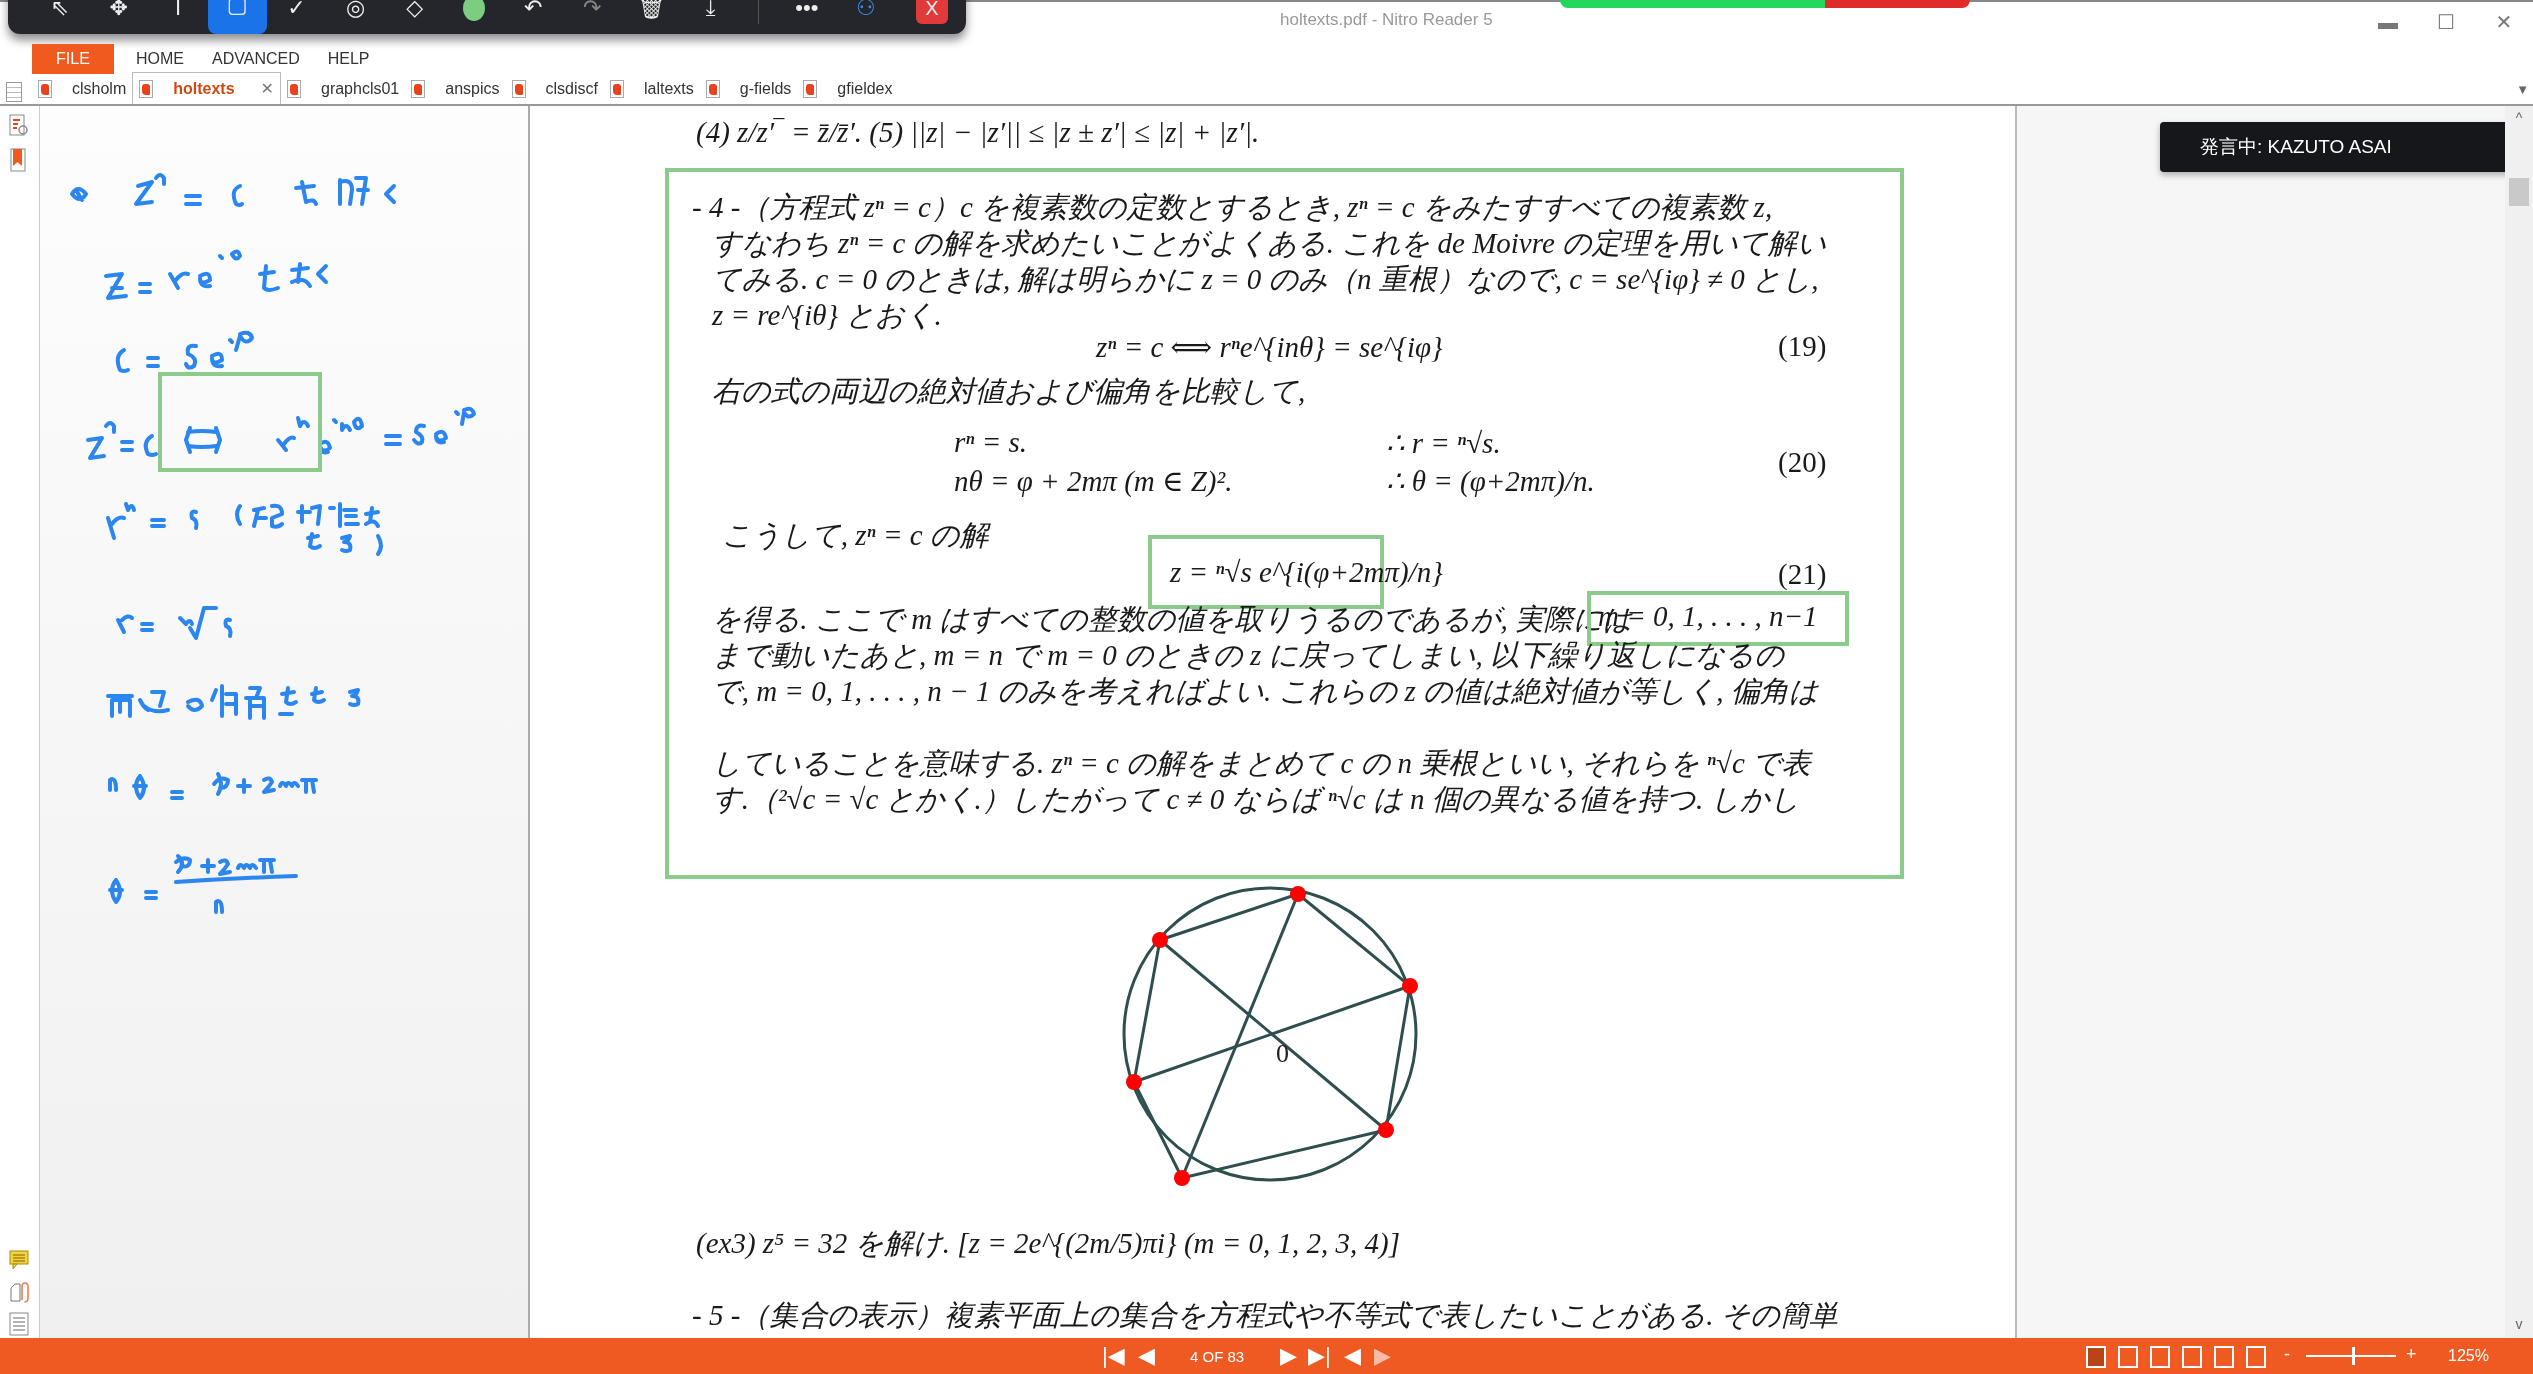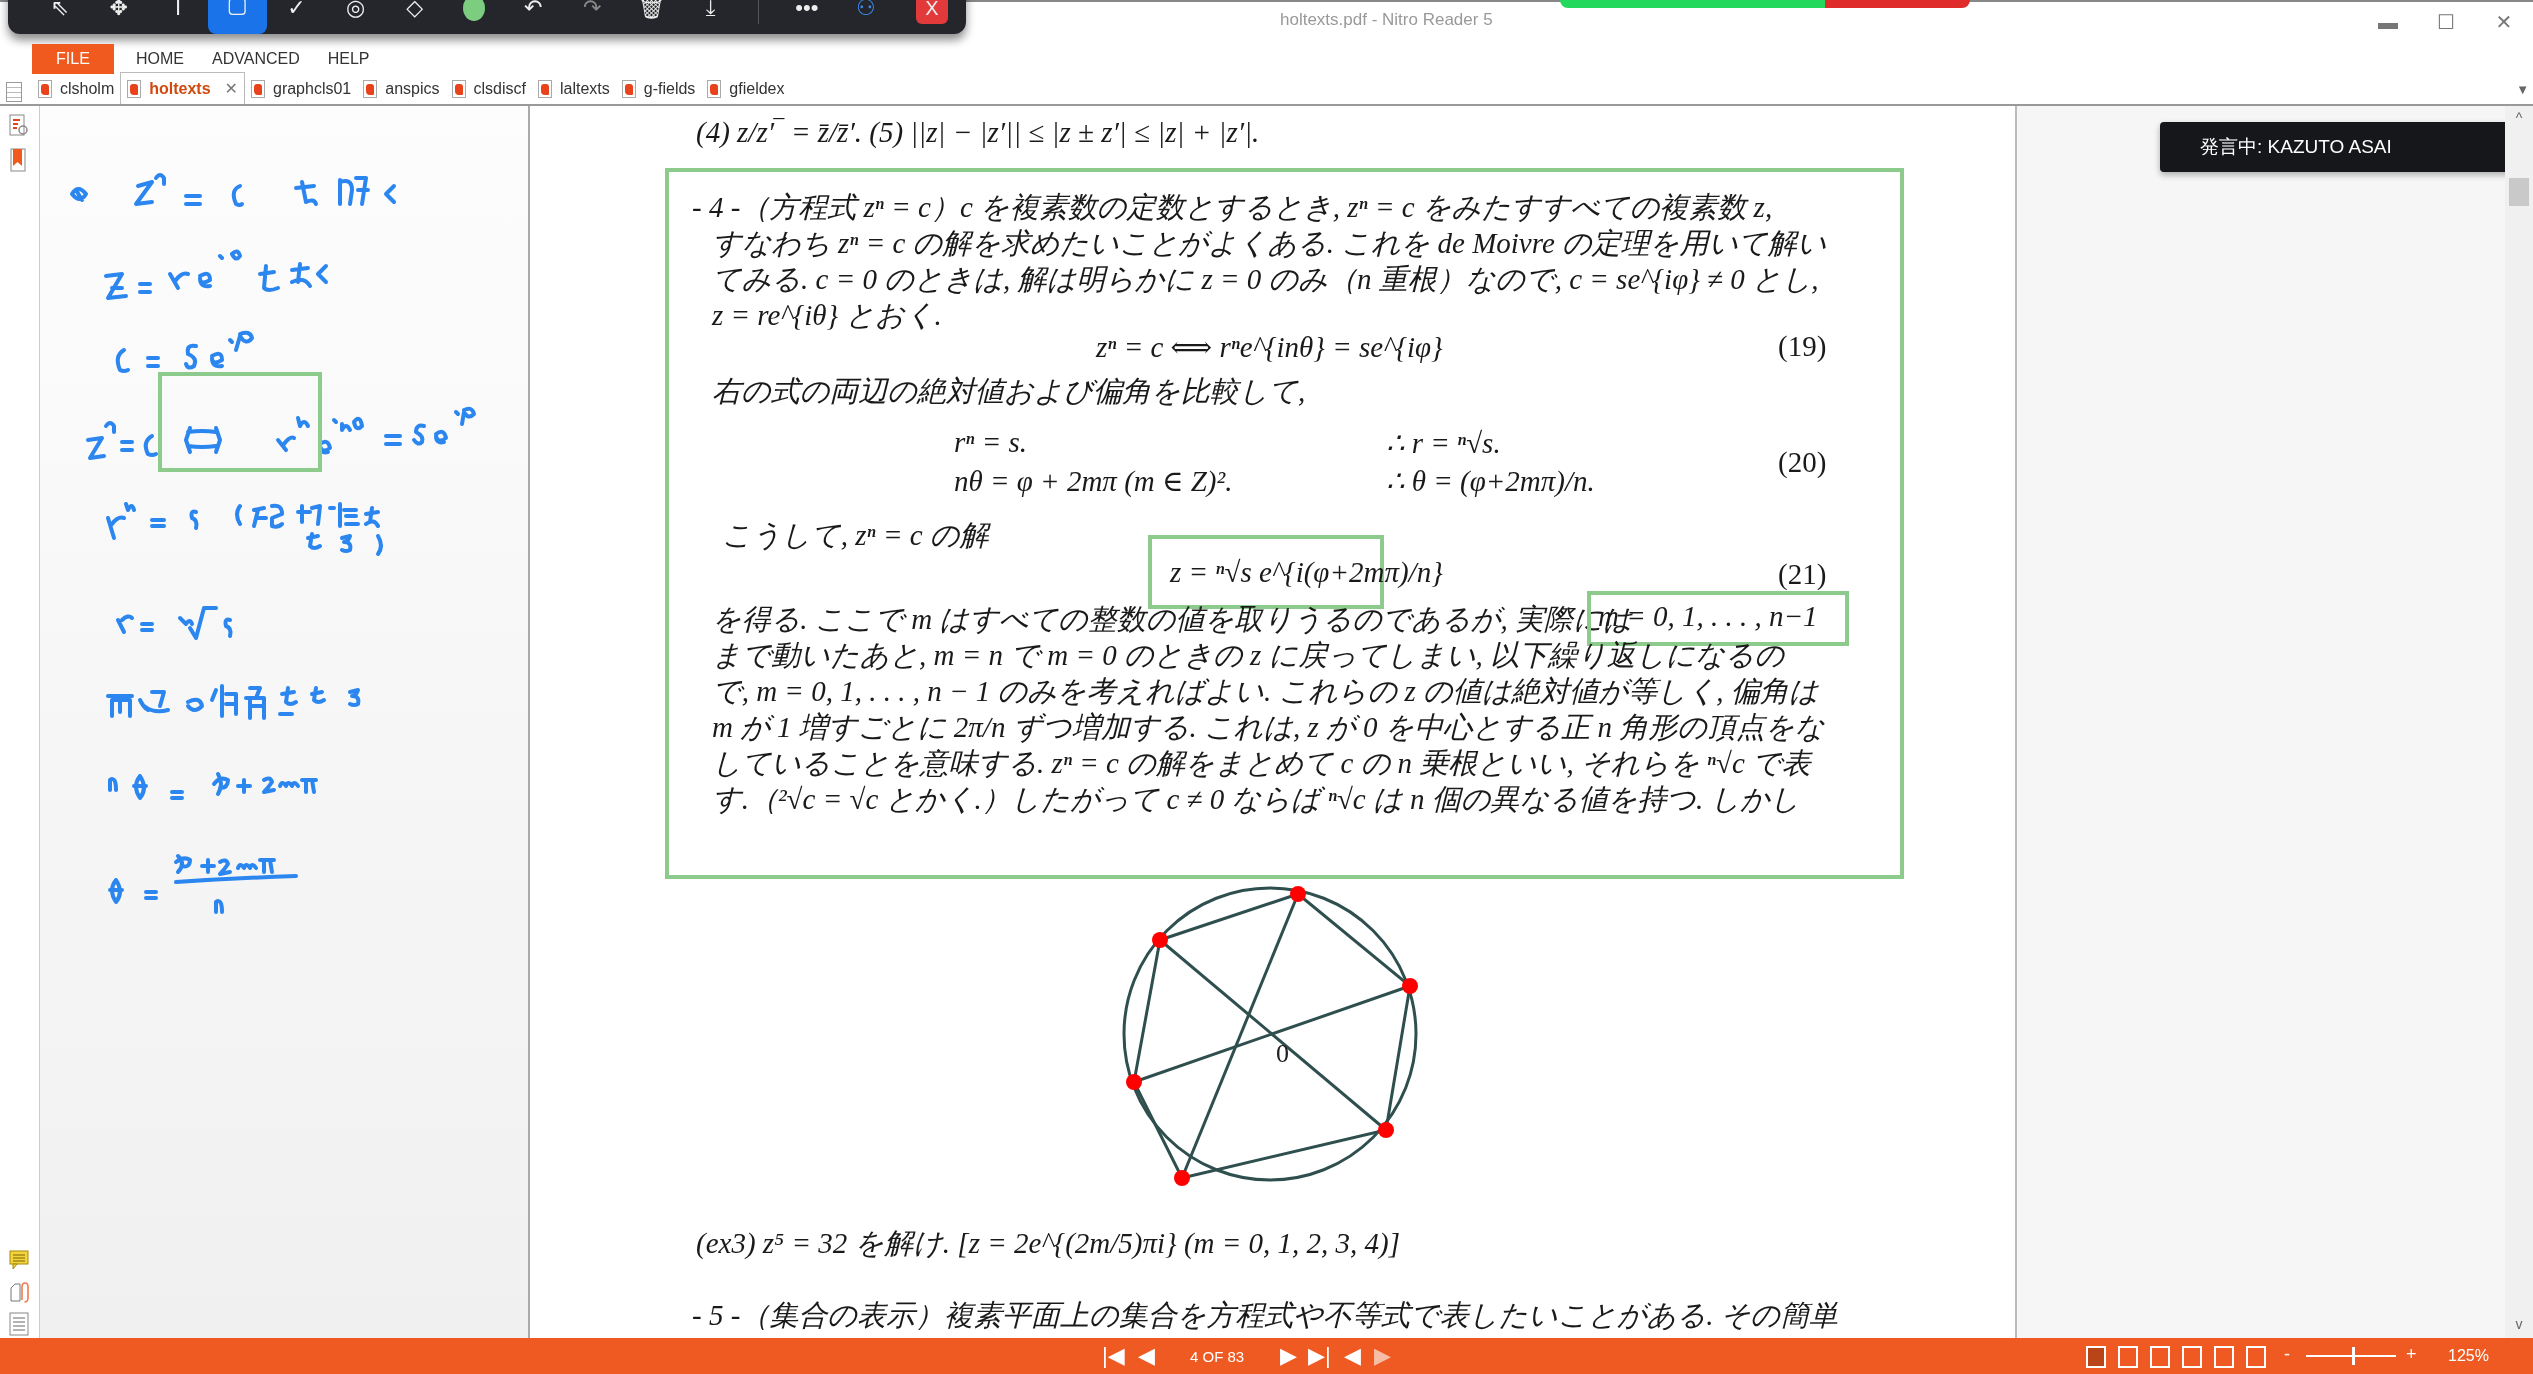--- a/index.html
+++ b/index.html
@@ -24,21 +24,21 @@
   .ft .dot-green { width: 22px; height: 26px; background: #7ccd7f; border-radius: 50%; }
 
   
   #menubar { left: 0; top: 44px; width: 2533px; height: 30px; display: flex; align-items: flex-end; padding-left: 32px; }
   .menu { font-size: 16px; color: #333; padding: 0 14px; height: 30px; display: flex; align-items: center; }
   .menu.file { background: #f05a1e; color: #fff; width: 82px; justify-content: center; margin-right: 8px; }
   #menu-dropdown { right: 4px; top: 82px; font-size: 13px; color: #666; }
 
   
   #tabbar { left: 0; top: 74px; width: 2533px; height: 32px; border-bottom: 2px solid #999; display: flex; align-items: flex-end; }
-  .tab { display: flex; align-items: center; height: 30px; padding: 0 6px; font-size: 16px; color: #333; gap: 8px; }
+  .tab { display: flex; align-items: center; height: 30px; padding: 0 6px; font-size: 16px; color: #333; gap: 20px; }
   .tab.active { background: #fff; border: 1px solid #bbb; border-bottom: none; font-weight: bold; color: #d04a10; height: 32px; }
   .pdf-ico { width: 14px; height: 18px; border: 1px solid #aaa; background: #fff; position: relative; }
   .pdf-ico::after { content: ""; position: absolute; left: 2px; top: 3px; width: 8px; height: 11px; background: #e8431b; border-radius: 3px 3px 1px 4px; }
   .tab-close { color: #777; font-size: 16px; font-weight: normal; margin-left: 6px; }
   .pages-ico { width: 16px; height: 20px; border: 1px solid #999; margin: 0 10px 2px 6px; background: repeating-linear-gradient(#fff 0 4px, #bbb 4px 5px); }
 
   
   #rail { left: 0; top: 106px; width: 40px; height: 1232px; background: #fff; border-right: 1px solid #ccc; }
   .rail-ico { position: absolute; left: 8px; width: 22px; height: 24px; }
 
@@ -304,21 +304,20 @@
 
   <div class="gbox" style="left:618px; top:429px; width:236px; height:74px"></div>
   <div class="line it" style="left:640px; top:450px">z = ⁿ√s e^{i(φ+2mπ)/n}</div>
   <div class="eqno" style="left:1248px; top:452px">(21)</div>
 
   <div class="line" style="left:182px; top:494px">を得る. ここで m はすべての整数の値を取りうるのであるが, 実際には</div>
   <div class="gbox" style="left:1057px; top:485px; width:262px; height:55px"></div>
   <div class="line it" style="left:1068px; top:494px">m = 0, 1, . . . , n−1</div>
   <div class="line" style="left:182px; top:530px">まで動いたあと, m = n で m = 0 のときの z に戻ってしまい, 以下繰り返しになるの</div>
   <div class="line" style="left:182px; top:566px">で, m = 0, 1, . . . , n − 1 のみを考えればよい. これらの z の値は絶対値が等しく, 偏角は</div>
-  <div class="line" style="left:182px; top:602px">m が 1 増すごとに 2π/n ずつ増加する. これは, z が 0 を中心とする正 n 角形の頂点をな</div>
   <div class="line" style="left:182px; top:638px">していることを意味する. zⁿ = c の解をまとめて c の n 乗根といい, それらを ⁿ√c で表</div>
   <div class="line" style="left:182px; top:674px">す.（²√c = √c とかく.）したがって c ≠ 0 ならば ⁿ√c は n 個の異なる値を持つ. しかし</div>
 
   <svg style="position:absolute; left:580px; top:780px" width="320" height="300" viewBox="0 0 320 300">
     <g stroke="#2f4f4f" stroke-width="3" fill="none">
       <circle cx="160" cy="148" r="146"></circle>
       <polygon points="188,8 300,100 276,244 72,292 24,196 50,54"></polygon>
       <line x1="188" y1="8" x2="72" y2="292"></line>
       <line x1="50" y1="54" x2="276" y2="244"></line>
       <line x1="300" y1="100" x2="24" y2="196"></line>

